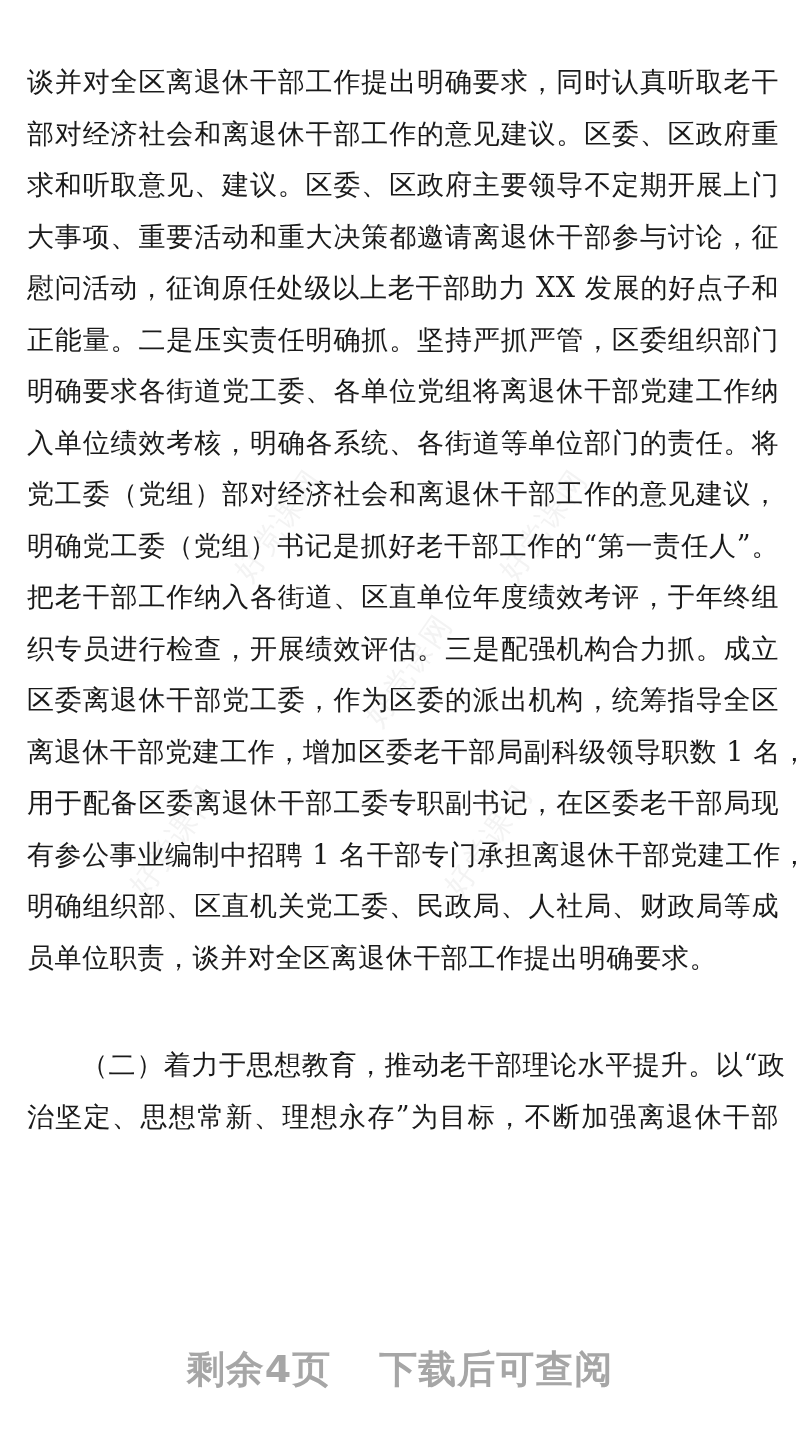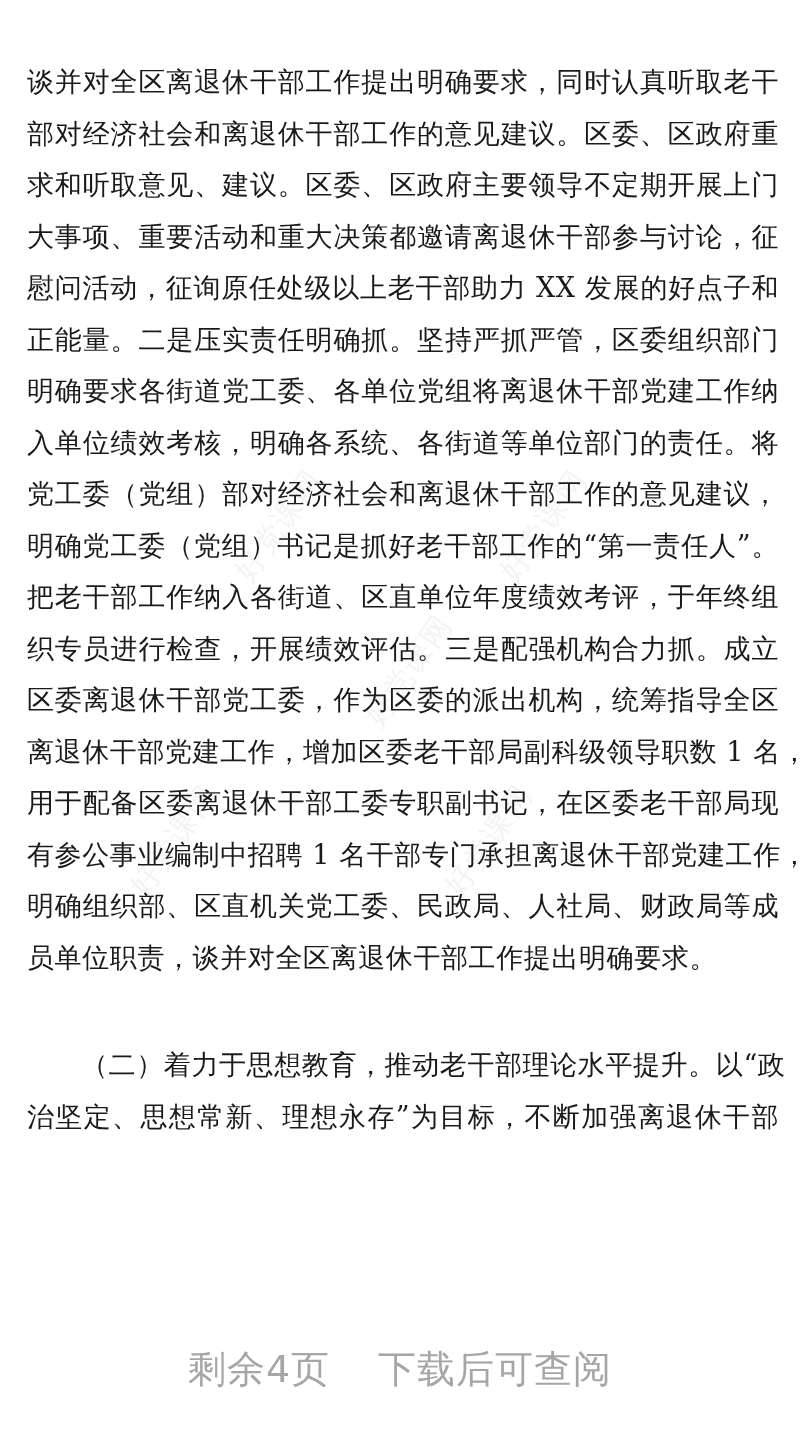--- a/index.html
+++ b/index.html
@@ -63,21 +63,21 @@
       pointer-events: none;
       letter-spacing: 2px;
     }
     .footer-cta {
       position: absolute;
       left: 0;
       top: 1344px;
       width: 800px;
       text-align: center;
       font-family: "DejaVu Sans", "Liberation Sans", sans-serif;
-      font-weight: normal;
+      font-weight: bold;
       font-size: 38px;
       color: #a6a6a6;
       letter-spacing: 1px;
     }
     .footer-cta span {
       display: inline-block;
     }
     .footer-cta .spacer {
       width: 48px;
     }

